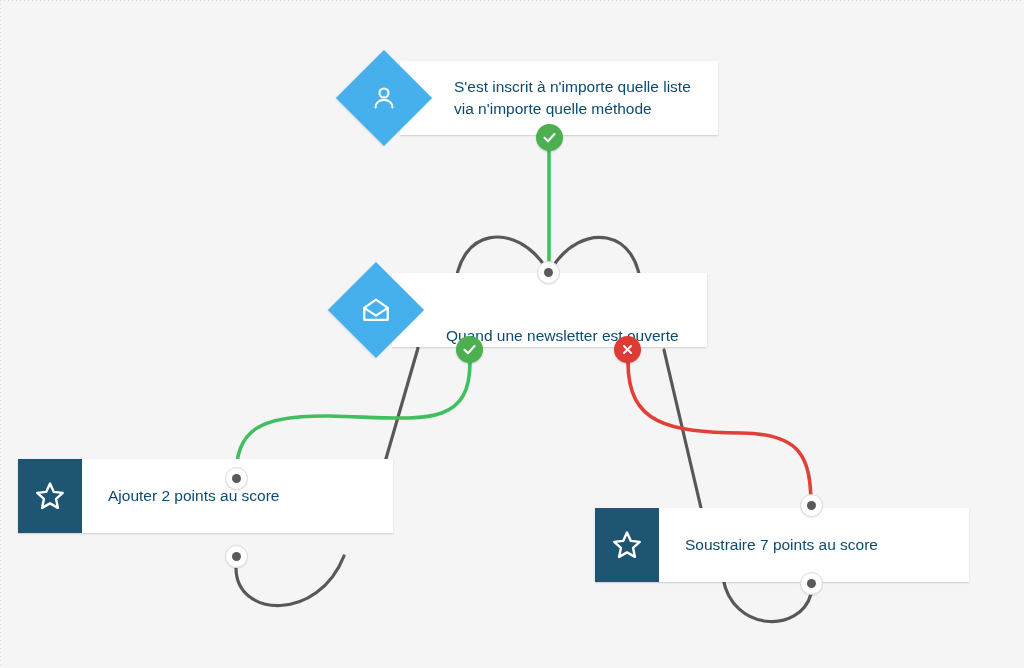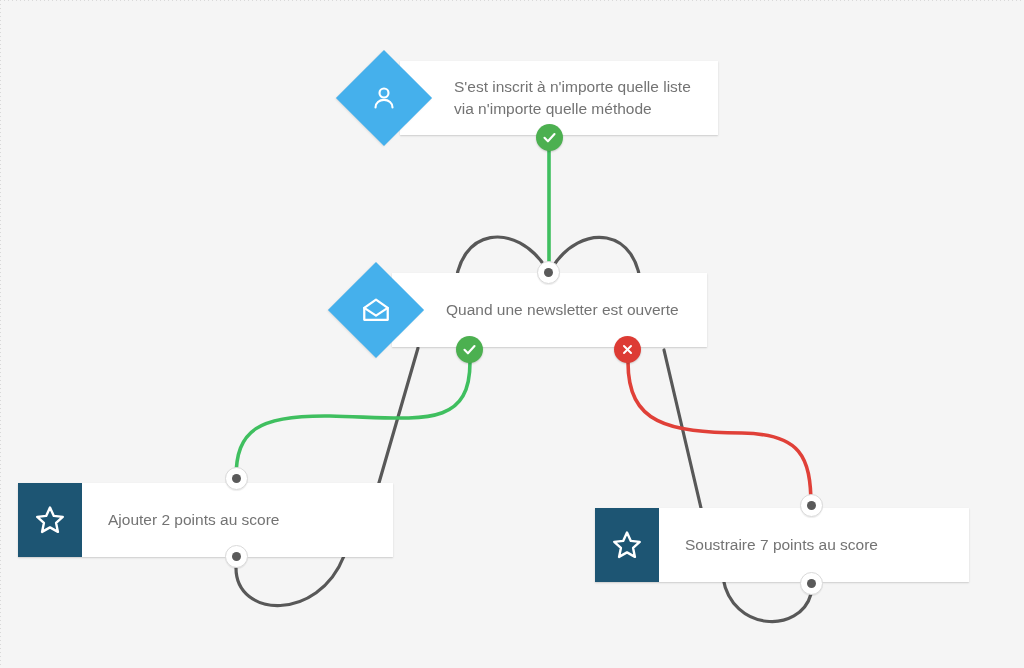--- a/index.html
+++ b/index.html
@@ -55,21 +55,21 @@
   .node {
     position: absolute;
     display: flex;
     align-items: stretch;
     background: #ffffff;
     box-shadow: 0 1px 2px rgba(0,0,0,0.13), 0 1px 0 rgba(0,0,0,0.04);
   }
   .node-label {
     display: flex;
     align-items: center;
-    color: #737373;
+    color: #0c4a6e;
     font-size: 15.5px;
     line-height: 1.45;
     white-space: pre-line;
   }
 
   
   .node.trigger .node-label { padding-left: 54px; padding-right: 18px; }
   .diamond {
     position: absolute;
     width: 68px;
@@ -172,21 +172,21 @@
     <div class="node-label">S'est inscrit à n'importe quelle liste
 via n'importe quelle méthode</div>
   </div>
 
   <div class="badge ok" style="left:536px; top:124px;">
     <svg width="15" height="15" viewBox="0 0 24 24" fill="none" stroke="#ffffff" stroke-width="3.4" stroke-linecap="round" stroke-linejoin="round">
       <path d="M4 12.5 L9.5 18 L20 6.5"></path>
     </svg>
   </div>
 
-  <div class="node trigger" style="left:392px; top:273px; width:315px; height:74px;">
+  <div class="node trigger" style="left:392px; top:273px; width:315px; height:74px;align-items:flex-end;">
     <div class="diamond" style="left:-50px; top:3px;">
       <span class="glyph">
         <svg width="32" height="32" viewBox="0 0 24 24" fill="none" stroke="#ffffff" stroke-width="1.7" stroke-linecap="round" stroke-linejoin="round">
           <path d="M3.2 10.4 L12 4.2 L20.8 10.4 L20.8 19.4 L3.2 19.4 Z"></path>
           <path d="M3.2 10.4 L12 16.2 L20.8 10.4"></path>
         </svg>
       </span>
     </div>
     <div class="node-label">Quand une newsletter est ouverte</div>
   </div>
@@ -199,21 +199,21 @@
     </svg>
   </div>
 
   <div class="badge ko" style="left:614px; top:336px;">
     <svg width="13" height="13" viewBox="0 0 24 24" fill="none" stroke="#ffffff" stroke-width="3.6" stroke-linecap="round" stroke-linejoin="round">
       <path d="M5.5 5.5 L18.5 18.5"></path>
       <path d="M18.5 5.5 L5.5 18.5"></path>
     </svg>
   </div>
 
-  <div class="node action" style="left:18px; top:483px; width:375px; height:74px;">
+  <div class="node action" style="left:18px; top:459px; width:375px; height:74px;">
     <div class="icon-box">
       <svg width="34" height="34" viewBox="0 0 24 24" fill="none" stroke="#ffffff" stroke-width="1.7" stroke-linecap="round" stroke-linejoin="round">
         <path d="M12 3.2 L14.7 9.1 L21 9.8 L16.3 14.1 L17.6 20.4 L12 17.2
                  L6.4 20.4 L7.7 14.1 L3 9.8 L9.3 9.1 Z"></path>
       </svg>
     </div>
     <div class="node-label">Ajouter 2 points au score</div>
   </div>
 
   <div class="port" style="left:225px; top:467px;"></div>

